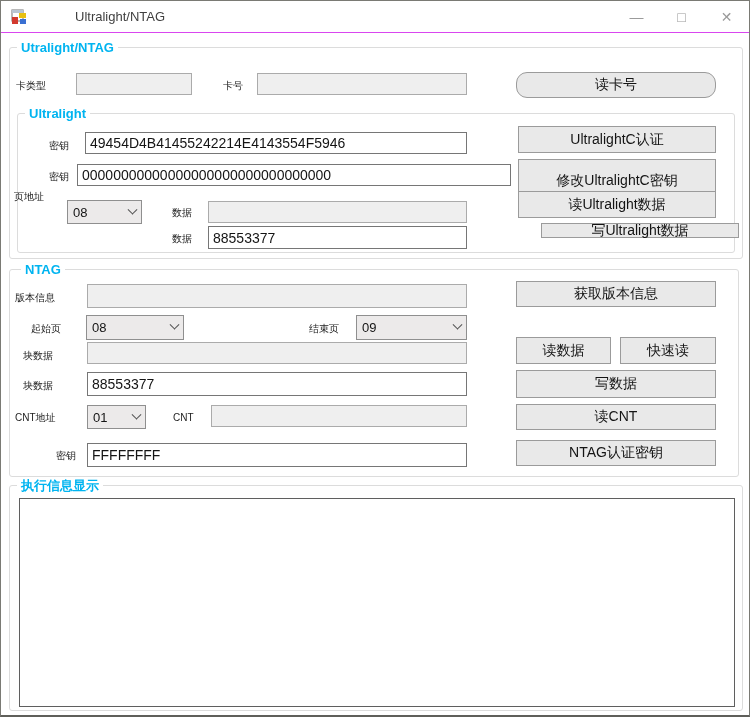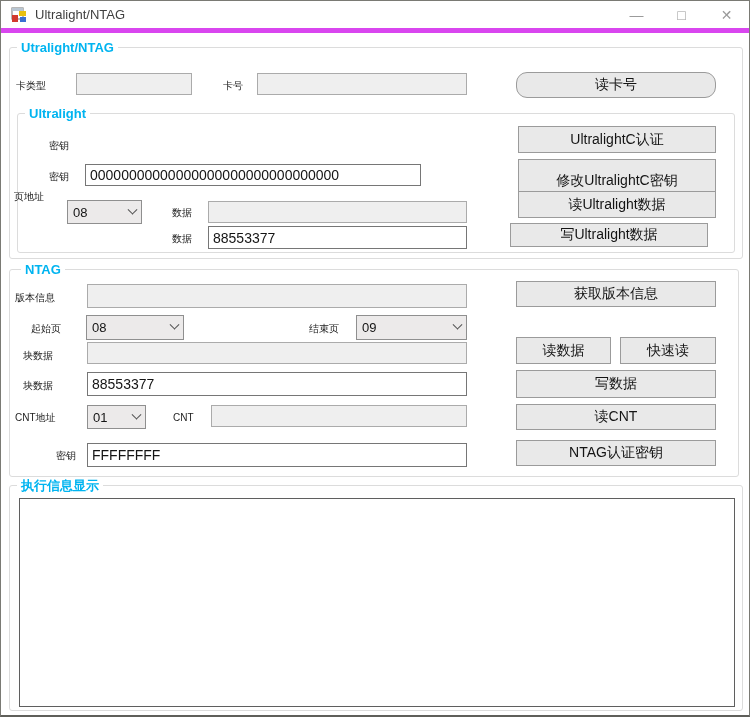--- a/index.html
+++ b/index.html
@@ -3,21 +3,21 @@
 <meta charset="utf-8">
 <style>
   html,body{margin:0;padding:0;background:#d9d9d9;}
   *{box-sizing:border-box;font-family:"Liberation Sans","DejaVu Sans",sans-serif;}
   .window{
     position:relative;width:750px;height:717px;background:#ffffff;
     border:1px solid #7a7a74;border-bottom:2px solid #5f5f5a;overflow:hidden;
   }
   
   .titlebar{position:absolute;left:0;top:0;width:100%;height:32px;background:#ffffff;
-    border-bottom:5px solid #d946ef;display:flex;align-items:center;}
+    border-bottom:1px solid #d946ef;display:flex;align-items:center;gap:40px;}
   .app-icon{width:16px;height:16px;margin-left:10px;flex:0 0 auto;}
   .title-text{margin-left:8px;font-size:13px;color:#3f3f3f;}
   .win-controls{margin-left:auto;display:flex;height:100%;}
   .win-btn{width:45px;height:100%;display:flex;align-items:center;justify-content:center;
     font-size:14px;color:#9b9b9b;cursor:default;}
   
   .grp{position:absolute;border:1px solid #dcdcdc;border-radius:3px;background:transparent;}
   .grp-label{position:absolute;font-size:13px;font-weight:bold;color:#00b4f0;background:#ffffff;
     padding:0 4px;line-height:14px;white-space:nowrap;}
   
@@ -63,40 +63,41 @@
   <span class="lbl" style="left:15px;top:77px;">卡类型</span>
   <input class="field ro" style="left: 75px; top: 72px; width: 116px; height: 22px;" readonly="" value="">
   <span class="lbl" style="left:222px;top:77px;">卡号</span>
   <input class="field ro" style="left: 256px; top: 72px; width: 210px; height: 22px;" readonly="" value="">
   <button class="btn" style="left:515px;top:71px;width:200px;height:26px;border-radius:11px;">读卡号</button>
 
   <div class="grp" style="left:16px;top:112px;width:718px;height:140px;"></div>
   <span class="grp-label" style="left:24px;top:106px;">Ultralight</span>
 
   <span class="lbl" style="left:48px;top:137px;">密钥</span>
+  <input class="field" style="left: 84px; top: 131px; width: 382px; height: 22px;" value="49454D4B41455242214E4143554F5946">
 
   <span class="lbl" style="left:48px;top:168px;">密钥</span>
-  <input class="field" style="left: 84px; top: 163px; width: 336px; height: 22px;" value="00000000000000000000000000000000">
+  <input class="field" style="left: 76px; top: 163px; width: 434px; height: 22px;" value="00000000000000000000000000000000">
 
   <span class="lbl" style="left:13px;top:188px;">页地址</span>
   <div class="combo" style="left:66px;top:199px;width:75px;height:24px;">
     <span>08</span>
     <span class="chev"></span>
   </div>
 
   <span class="lbl" style="left:171px;top:204px;">数据</span>
   <input class="field ro" style="left: 207px; top: 200px; width: 259px; height: 22px;" readonly="" value="">
 
   <span class="lbl" style="left:171px;top:230px;">数据</span>
   <input class="field" style="left: 207px; top: 225px; width: 259px; height: 23px;" value="88553377">
 
   <button class="btn" style="left:517px;top:125px;width:198px;height:27px;">UltralightC认证</button>
   <button class="btn" style="left:517px;top:158px;width:198px;height:44px;">修改UltralightC密钥</button>
   <button class="btn" style="left:517px;top:190px;width:198px;height:27px;">读Ultralight数据</button>
-  <button class="btn" style="left:509px;top:222px;width:198px;height:24px;">写Ultralight数据</button>
+  <button class="btn" style="left:540px;top:222px;width:198px;height:15px;">写Ultralight数据</button>
 
   <div class="grp" style="left:8px;top:268px;width:730px;height:208px;"></div>
   <span class="grp-label" style="left:20px;top:262px;">NTAG</span>
 
   <span class="lbl" style="left:14px;top:289px;">版本信息</span>
   <input class="field ro" style="left: 86px; top: 283px; width: 380px; height: 24px;" readonly="" value="">
 
   <span class="lbl" style="left:30px;top:320px;">起始页</span>
   <div class="combo" style="left:85px;top:314px;width:98px;height:25px;">
     <span>08</span>

